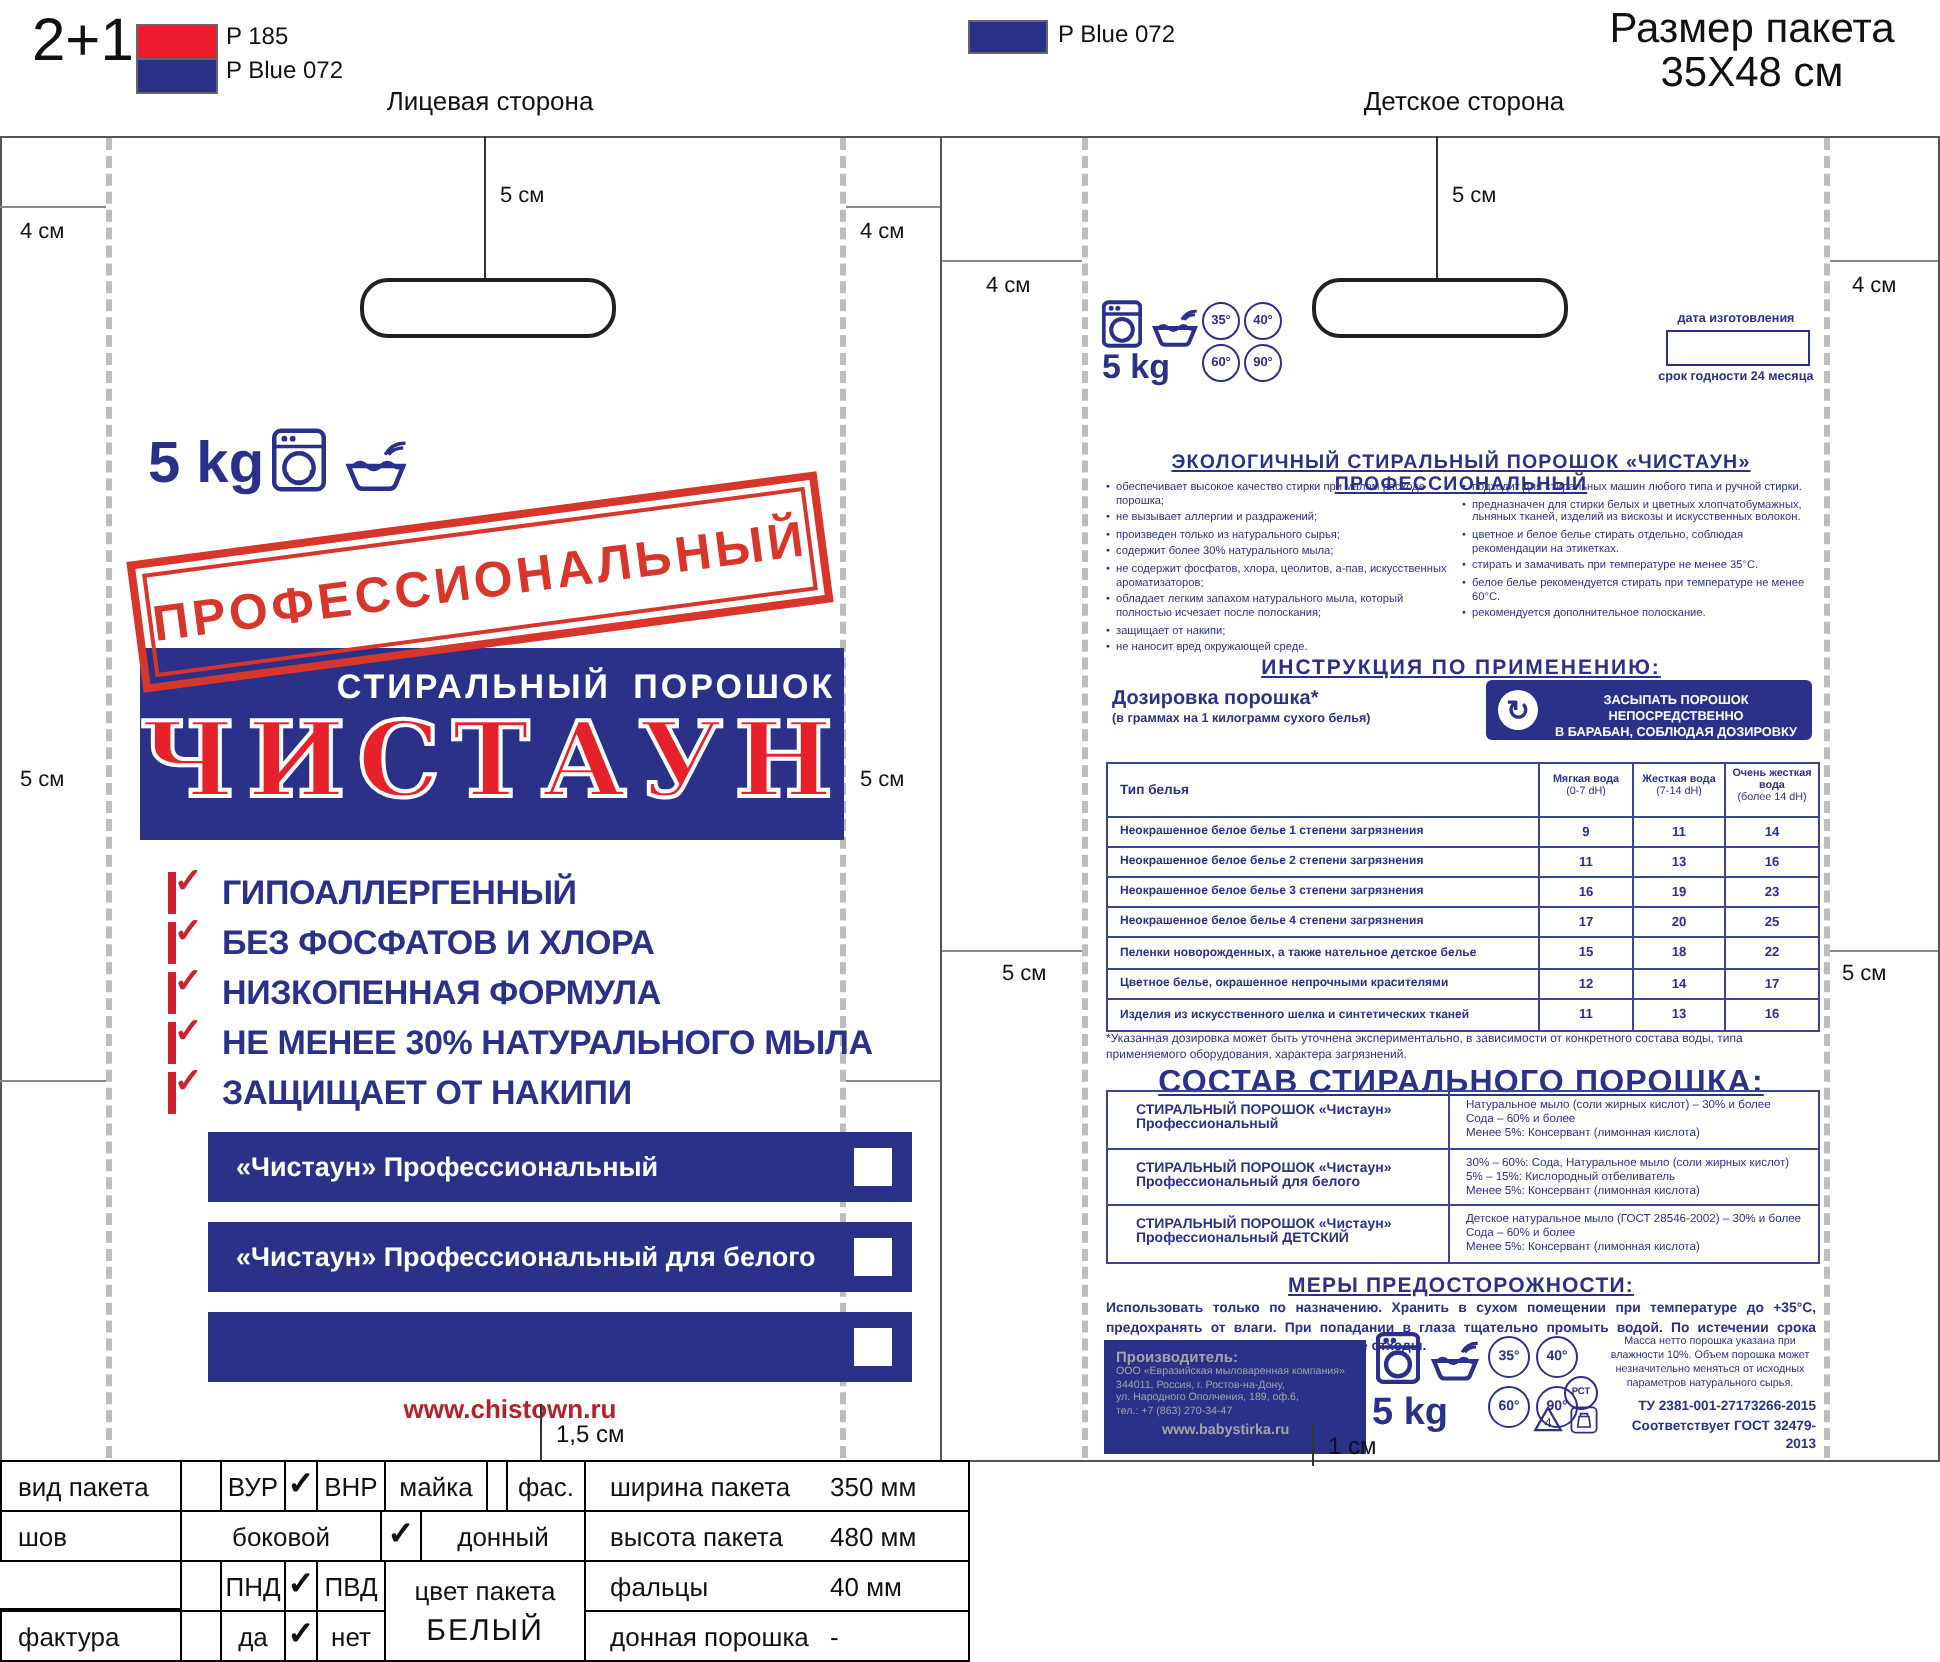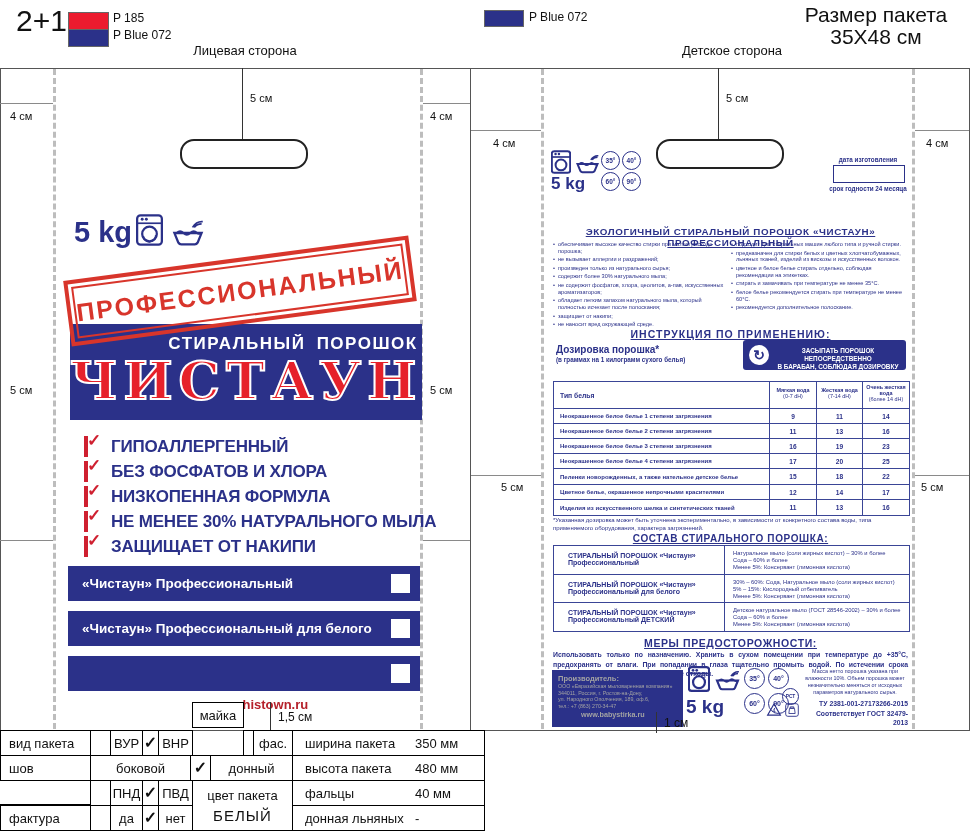--- a/index.html
+++ b/index.html
@@ -20,21 +20,21 @@
   .sw-blue{background:#2b3189;}
   .stamp{border:4px solid #d8352b;transform:rotate(-7.5deg);background:rgba(255,255,255,0);}
   .stamp-in{position:absolute;inset:3px;border:2px solid #d8352b;display:flex;align-items:center;justify-content:center;}
   .stamp-txt{color:#d8352b;font-weight:bold;font-size:25px;letter-spacing:2px;white-space:nowrap;}
   .banner{background:#2b3189;}
   .brand{font-family:"DejaVu Serif",serif;font-weight:bold;font-size:52px;letter-spacing:6px;
          color:#e6212a;-webkit-text-stroke:2px #ffffff;}
   .feat-box{width:15px;height:15px;border:2px solid #cf2030;background:#fff;position:relative;}
   .feat-box i{position:absolute;top:-8px;left:1px;font-style:normal;color:#cf2030;font-weight:bold;font-size:17px;}
   .feat-txt{font-size:17px;font-weight:bold;color:#2b3189;letter-spacing:-0.2px;white-space:nowrap;}
-  .vbar{background:#2b3189;color:#fff;}
+  .vbar{background:#2b3189;color:#fff;margin-left:36px;}
   .vbar .txt{position:absolute;left:14px;top:0;height:35px;line-height:35px;font-size:13.5px;font-weight:bold;white-space:nowrap;}
   .vbar .sq{position:absolute;right:10px;top:8px;width:19px;height:19px;background:#fff;}
   .tempc{border:1.6px solid #2b3189;border-radius:50%;color:#2b3189;font-weight:bold;
          display:flex;align-items:center;justify-content:center;}
   .bullets{color:#2b3189;font-size:5.6px;line-height:6.9px;}
   .bullets .b{display:flex;margin-bottom:1.6px;}
   .bullets .dot{width:5px;flex:none;}
   .sec-title{font-weight:bold;color:#2b3189;letter-spacing:0.6px;text-decoration:underline;}
   .dtable{border:1px solid #3a4596;}
   .dcell{position:absolute;border-left:1px solid #3a4596;border-top:1px solid #3a4596;box-sizing:border-box;color:#2b3189;}
@@ -318,21 +318,21 @@
     <div class="dcell" style="left:308px;top:102px;width:47px;height:15px;display:flex;align-items:center;justify-content:center;font-size:6.6px;font-weight:bold;">17</div>
 
     <div class="dcell first" style="left:0;top:117px;width:215px;height:16px;display:flex;align-items:center;padding-left:6px;font-size:6px;font-weight:bold;">Изделия из искусственного шелка и синтетических тканей</div>
     <div class="dcell" style="left:215px;top:117px;width:47px;height:16px;display:flex;align-items:center;justify-content:center;font-size:6.6px;font-weight:bold;">11</div>
     <div class="dcell" style="left:262px;top:117px;width:46px;height:16px;display:flex;align-items:center;justify-content:center;font-size:6.6px;font-weight:bold;">13</div>
     <div class="dcell" style="left:308px;top:117px;width:47px;height:16px;display:flex;align-items:center;justify-content:center;font-size:6.6px;font-weight:bold;">16</div>
   </div>
 
   <div class="abs navy" style="left:553px;top:517px;width:355px;font-size:6px;line-height:7.5px;">*Указанная  дозировка может быть уточнена экспериментально, в зависимости от конкретного состава воды, типа применяемого оборудования, характера загрязнений.</div>
 
-  <div class="abs ctr sec-title" style="left:553px;top:533px;width:355px;font-size:10px;">СОСТАВ СТИРАЛЬНОГО ПОРОШКА:</div>
+  <div class="abs ctr sec-title" style="left:553px;top:533px;width:355px;font-size:16px;">СОСТАВ СТИРАЛЬНОГО ПОРОШКА:</div>
 
   <div class="abs dtable" style="left:553px;top:545px;width:355px;height:85px;">
     <div class="dcell first toprow" style="left:0;top:0;width:170px;height:28px;padding:6px 0 0 14px;font-size:7px;font-weight:bold;">
         <div>СТИРАЛЬНЫЙ  ПОРОШОК «Чистаун»</div>
         <div>Профессиональный</div>
       </div>
     <div class="dcell toprow" style="left:170px;top:0;width:185px;height:28px;padding:4px 0 0 8px;font-size:5.8px;line-height:7.2px;">
         <div>Натуральное мыло (соли жирных кислот) – 30% и более</div>
         <div>Сода – 60% и более</div>
         <div>Менее 5%: Консервант (лимонная кислота)</div>
@@ -414,21 +414,21 @@
   </div>
 
   <div class="abs tick" style="left:656px;top:712px;height:21px;"></div>
   <div class="abs dimlbl" style="left:664px;top:716px;font-size:12px;">1 см</div>
 
   <div class="spec-cell lbl" style="left:0;top:730px;width:91px;height:26px;">вид пакета</div>
   <div class="spec-cell" style="left:90px;top:730px;width:21px;height:26px;"></div>
   <div class="spec-cell" style="left:110px;top:730px;width:33px;height:26px;">ВУР</div>
   <div class="spec-cell spec-check" style="left:142px;top:730px;width:17px;height:26px;">✓</div>
   <div class="spec-cell" style="left:158px;top:730px;width:35px;height:26px;">ВНР</div>
-  <div class="spec-cell" style="left:192px;top:702px;width:52px;height:26px;">майка</div>
+  <div class="spec-cell" style="left:192px;top:730px;width:52px;height:26px;">майка</div>
   <div class="spec-cell" style="left:243px;top:730px;width:11px;height:26px;"></div>
   <div class="spec-cell" style="left:253px;top:730px;width:40px;height:26px;">фас.</div>
   <div class="spec-cell lbl" style="left:292px;top:730px;width:193px;height:26px;">
     <span style="padding-left:4px;">ширина пакета</span>
     <span style="position:absolute;left:122px;">350 мм</span>
   </div>
 
   <div class="spec-cell lbl" style="left:0;top:755px;width:91px;height:26px;">шов</div>
   <div class="spec-cell" style="left:90px;top:755px;width:101px;height:26px;">боковой</div>
   <div class="spec-cell spec-check" style="left:190px;top:755px;width:21px;height:26px;">✓</div>
@@ -451,17 +451,17 @@
     <span style="padding-left:4px;">фальцы</span>
     <span style="position:absolute;left:122px;">40 мм</span>
   </div>
 
   <div class="spec-cell lbl" style="left:0;top:805px;width:91px;height:26px;">фактура</div>
   <div class="spec-cell" style="left:90px;top:805px;width:21px;height:26px;"></div>
   <div class="spec-cell" style="left:110px;top:805px;width:33px;height:26px;">да</div>
   <div class="spec-cell spec-check" style="left:142px;top:805px;width:17px;height:26px;">✓</div>
   <div class="spec-cell" style="left:158px;top:805px;width:35px;height:26px;">нет</div>
   <div class="spec-cell lbl" style="left:292px;top:805px;width:193px;height:26px;">
-    <span style="padding-left:4px;">донная льняных</span>
+    <span style="padding-left:4px;">донная порошка</span>
     <span style="position:absolute;left:122px;">-</span>
   </div>
 
 </div>
 
 </body></html>

